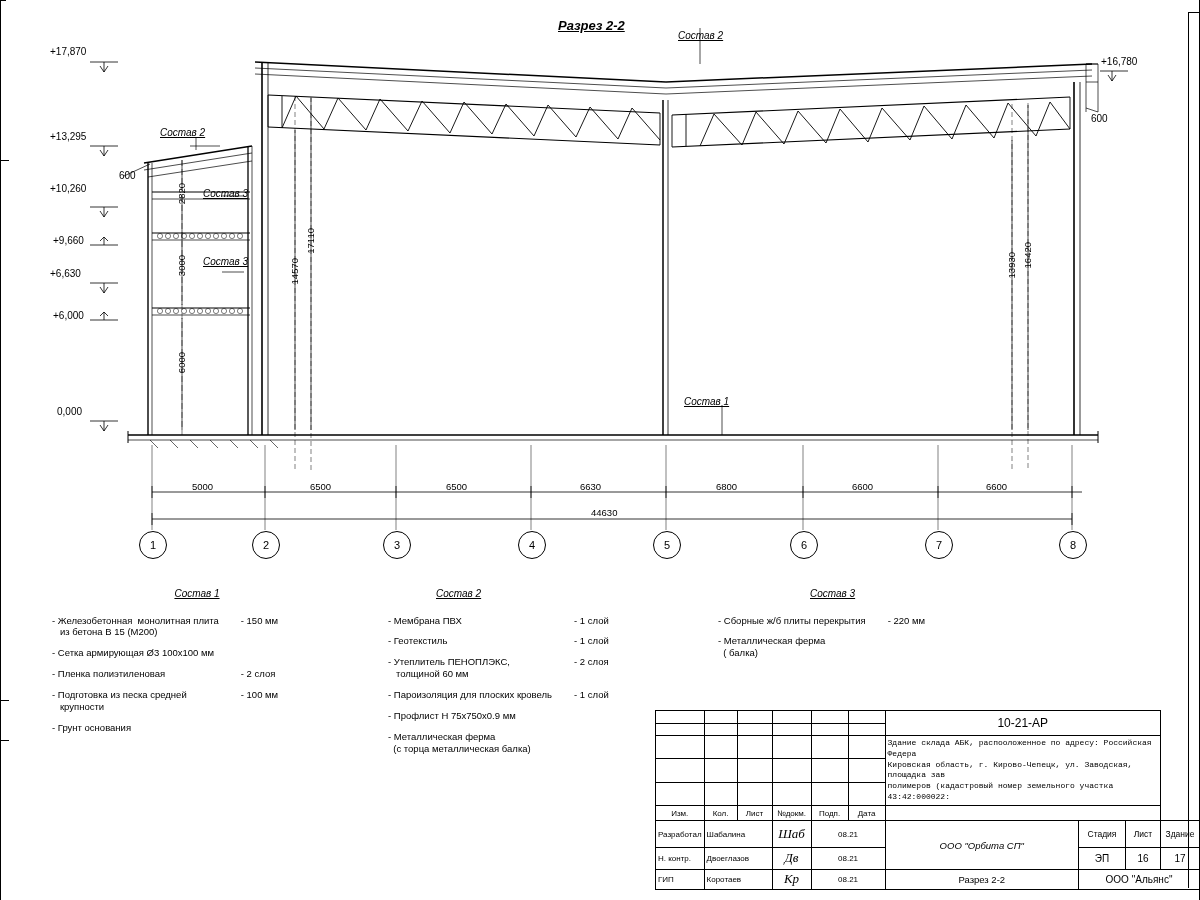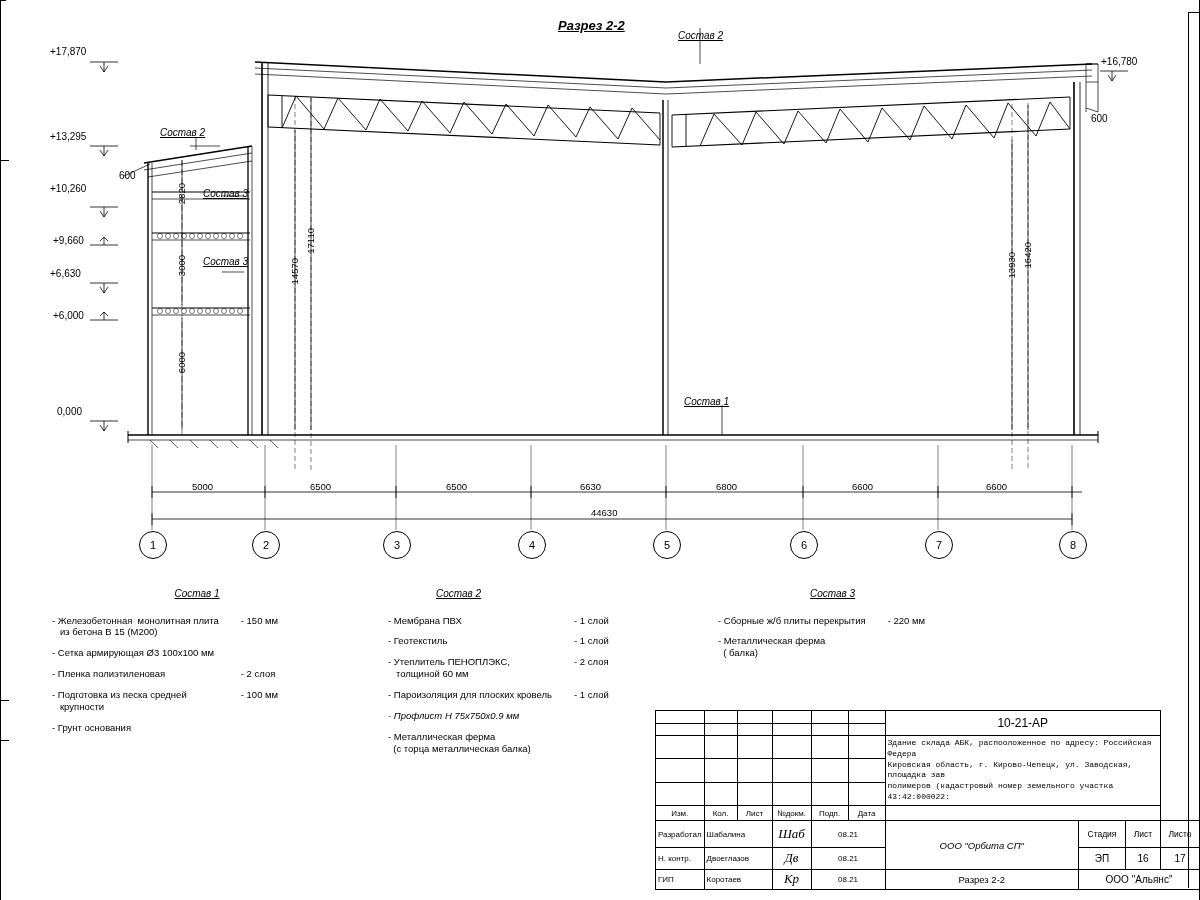--- a/index.html
+++ b/index.html
@@ -388,21 +388,21 @@
       <tr>
             <td style="white-space:pre;">- Утеплитель ПЕНОПЛЭКС,
    толщиной 60 мм</td>
             <td class="q">- 2 слоя</td>
           </tr>
       <tr>
             <td style="white-space:pre;">- Пароизоляция для плоских кровель</td>
             <td class="q">- 1 слой</td>
           </tr>
       <tr>
-            <td style="white-space:pre;font-style:italic;">- Профлист Н 75х750х0.9 мм</td>
+            <td style="white-space:pre;">- Профлист Н 75х750х0.9 мм</td>
             <td class="q"></td>
           </tr>
       <tr>
             <td style="white-space:pre;">- Металлическая ферма
   (с торца металлическая балка)</td>
             <td class="q"></td>
           </tr>
     </tbody>
       </table>
   </div>
@@ -485,21 +485,21 @@
         <td class="l" style="height:24px;font-size:8px;">Разработал</td>
         <td colspan="2" class="l" style="font-size:8px;">Шабалина</td>
         <td class="sig">Шаб</td>
         <td colspan="2" style="font-size:8px;">08.21</td>
         <td colspan="2" rowspan="2" style="font-size:9.5px;font-style:italic;">ООО "Орбита СП"</td>
         <td style="width:42px;font-size:8.5px;">Стадия</td>
         <td style="width:30px;font-size:8.5px;">
           <span>Лист</span>
         </td>
         <td style="width:34px;font-size:8.5px;">
-          <span>Листо</span>
+          <span>Здание</span>
         </td>
       </tr>
       <tr>
         <td class="l" style="height:20px;font-size:8px;">Н. контр.</td>
         <td colspan="2" class="l" style="font-size:8px;">Двоеглазов</td>
         <td class="sig">Дв</td>
         <td colspan="2" style="font-size:8px;">08.21</td>
         <td style="font-size:10px;">ЭП</td>
         <td style="font-size:10px;">16</td>
         <td style="font-size:10px;">17</td>

